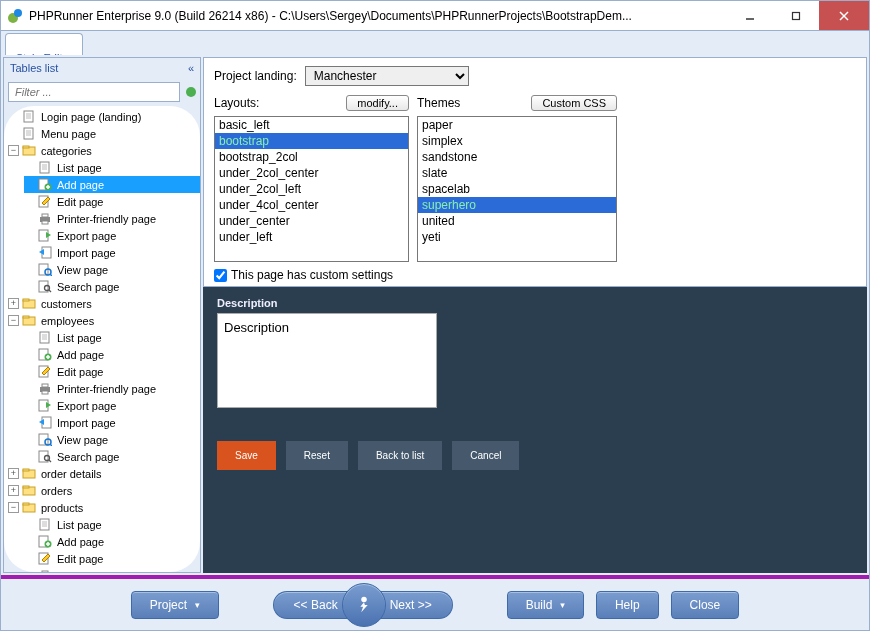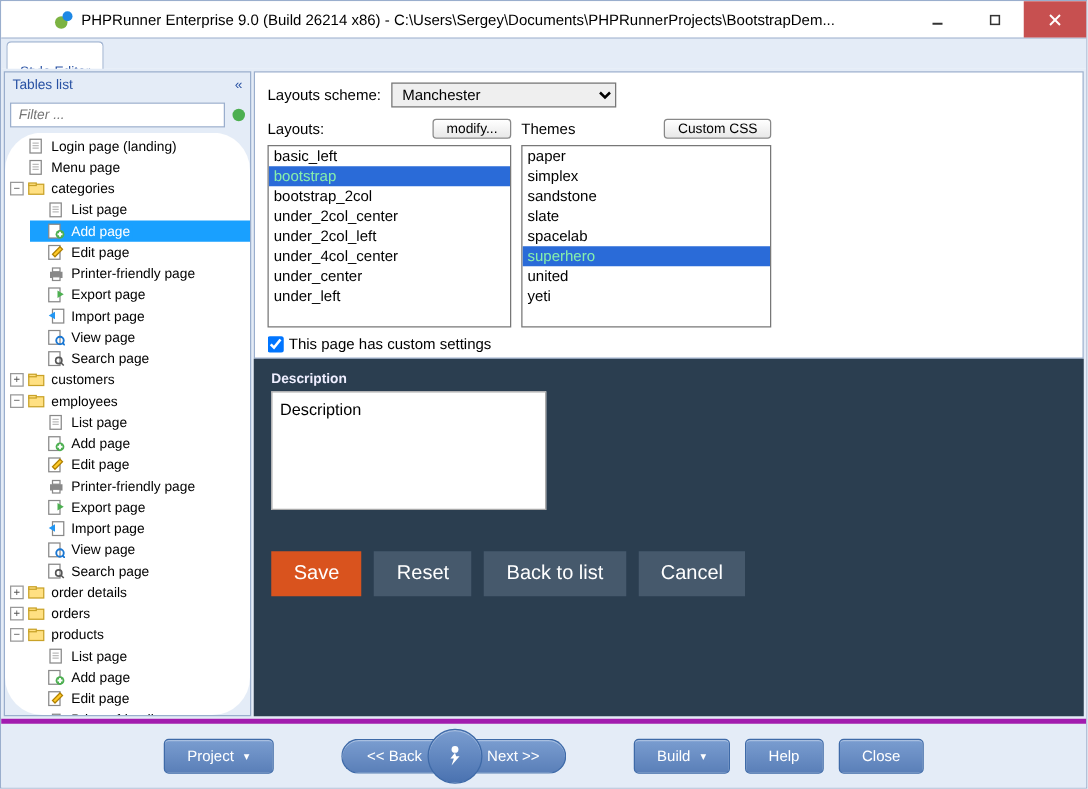--- a/index.html
+++ b/index.html
@@ -1,19 +1,19 @@
 <!DOCTYPE html>
 <html><head>
 <meta charset="utf-8">
 <style>
 * { box-sizing: border-box; margin: 0; padding: 0; }
 body { font-family: "Segoe UI", Tahoma, sans-serif; font-size: 12px; background: #f0f0f0; width: 870px; height: 631px; overflow: hidden; }
 
 
-.title-bar { display: flex; align-items: center; background: #fff; height: 30px; border-bottom: 1px solid #9aaecd; padding-left: 36px; }
+.title-bar { display: flex; align-items: center; background: #fff; height: 30px; border-bottom: 1px solid #9aaecd; }
 .title-bar .app-icon { width: 16px; height: 16px; margin: 0 6px; }
 .title-bar .title-text { flex: 1; font-size: 12px; color: #000; white-space: nowrap; overflow: hidden; }
 .title-bar .win-btns { display: flex; height: 100%; }
 .title-bar .win-btn { width: 46px; height: 100%; display: flex; align-items: center; justify-content: center; color: #333; }
 .title-bar .win-btn.close { background: #c75050; color: #fff; width: 50px; }
 .title-bar .win-btn svg { width: 10px; height: 10px; }
 
 
 .outer { border: 1px solid #9aaecd; display: flex; flex-direction: column; height: 631px; background: #fff; }
 .blue-chrome { background: #e4ecf7; }
@@ -43,21 +43,21 @@
 .tree .pg-icon { width: 14px; height: 13px; flex-shrink: 0; }
 .tree .node.sel { background: #19a0ff; color: #fff; }
 .tree .node.sel .label { background: #19a0ff; color: #fff; }
 .tree .label { padding: 0 2px; }
 
 
 .content { flex: 1; display: flex; flex-direction: column; margin: 2px 2px 2px 0; min-width: 0; }
 .scheme-panel { border: 1px solid #9aaecd; background: #fff; padding: 8px 10px 4px 10px; }
 .scheme-row { display: flex; align-items: center; gap: 8px; margin-bottom: 6px; }
 .scheme-row label { font-size: 12px; }
-.scheme-select { width: 180px; height: 20px; border: 1px solid #777; font-size: 12px; padding: 0 4px; }
+.scheme-select { width: 164px; height: 20px; border: 1px solid #777; font-size: 12px; padding: 0 4px; }
 
 .layouts-themes { display: flex; gap: 8px; }
 .col { display: flex; flex-direction: column; }
 .col.layouts { flex: 0 0 195px; }
 .col.themes { flex: 0 0 200px; }
 .col-head { display: flex; align-items: center; margin-bottom: 2px; height: 22px; }
 .col-head .hdr-label { font-size: 12px; }
 .col-head .hdr-btn { margin-left: auto; border: 1px solid #888; background: linear-gradient(#fff,#e8e8e8); padding: 1px 10px; font-size: 11px; border-radius: 3px; cursor: pointer; }
 .listbox { border: 1px solid #777; height: 146px; overflow-y: scroll; background: #fff; font-size: 12px; }
 .listbox .item { padding: 1px 4px; cursor: pointer; }
@@ -65,21 +65,21 @@
 
 .custom-check { margin-top: 6px; display: flex; align-items: center; gap: 4px; font-size: 12px; }
 .custom-check input { width: 13px; height: 13px; }
 
 
 .preview-wrap { flex: 1; display: flex; min-height: 0; }
 .preview { flex: 1; background: #2b3e50; color: #fff; overflow-y: scroll; padding: 10px 14px; position: relative; }
 .preview .lbl { font-size: 11px; font-weight: bold; color: #eef; margin-bottom: 4px; }
 .preview textarea { width: 220px; height: 95px; border: 1px solid #aaa; padding: 6px; font-size: 13px; font-family: inherit; resize: none; }
 .preview .btn-row { display: flex; gap: 10px; margin-top: 30px; }
-.preview .btn { padding: 9px 18px; border: none; font-size: 16px; color: #fff; cursor: pointer; }
+.preview .btn { padding: 9px 18px; border: none; font-size: 10px; color: #fff; cursor: pointer; }
 .preview .btn-primary { background: #d9531e; }
 .preview .btn-def { background: #46596c; }
 .preview::-webkit-scrollbar { width: 17px; }
 .preview::-webkit-scrollbar-track { background: #e8e8e8; }
 .preview::-webkit-scrollbar-thumb { background: #c0c0c0; }
 .listbox::-webkit-scrollbar { width: 17px; }
 .listbox::-webkit-scrollbar-track { background: #e8e8e8; }
 .listbox::-webkit-scrollbar-thumb { background: #c0c0c0; }
 
 
@@ -450,21 +450,21 @@
                 </li>
               </ul>
             </li>
           </ul>
         </div>
     </div>
 
     <div class="content">
       <div class="scheme-panel">
         <div class="scheme-row">
-          <label>Layouts scheme:</label>
+          <label>Project landing:</label>
           <select class="scheme-select">
             <option>Manchester</option>
           </select>
         </div>
         <div class="layouts-themes">
           <div class="col layouts">
             <div class="col-head">
               <span class="hdr-label">Layouts:</span>
               <button class="hdr-btn">modify...</button>
             </div>

